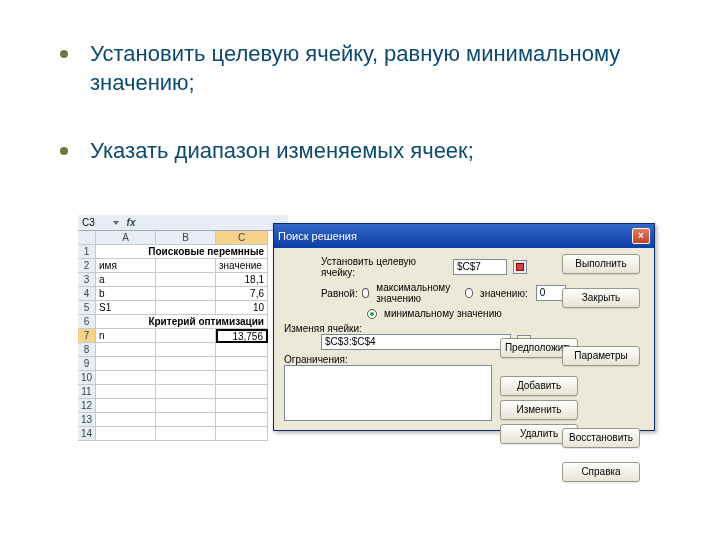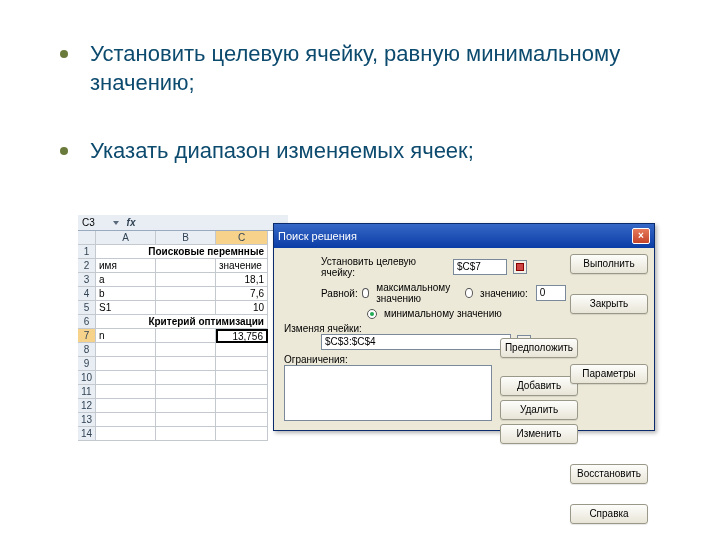--- a/index.html
+++ b/index.html
@@ -131,22 +131,22 @@
     height: 56px; width: 208px;
   }
   .btn {
     width: 78px; height: 20px;
     background: linear-gradient(#fdfdfb,#e8e5d7);
     border:1px solid #9a9888; border-radius:3px;
     font-size:10px; text-align:center; line-height:18px;
     box-shadow: 0 1px 1px rgba(0,0,0,.1);
   }
   .btn-col-right {
-    position:absolute; right:6px; top:6px;
-    display:flex; flex-direction:column; gap:20px;
+    position:absolute; right:14px; top:6px;
+    display:flex; flex-direction:column; gap:14px;
   }
   .btn-col-mid {
     position:absolute; left:226px;
     display:flex; flex-direction:column; gap:4px;
   }
   .sep { height:10px; }
 </style>
 </head>
 <body>
 
@@ -267,22 +267,22 @@
         <div class="refpick"></div>
       </div>
       <div class="btn-col-mid" style="top:90px">
         <div class="btn">Предположить</div>
       </div>
 
       <div class="lbl" style="margin-top:4px">Ограничения:</div>
       <div class="listbox"></div>
       <div class="btn-col-mid" style="top:128px">
         <div class="btn">Добавить</div>
+        <div class="btn">Изменить</div>
         <div class="btn">Удалить</div>
-        <div class="btn">Изменить</div>
       </div>
 
       <div class="btn-col-right">
         <div class="btn">Выполнить</div>
         <div class="btn">Закрыть</div>
         <div class="sep"></div>
         <div class="btn">Параметры</div>
         <div class="sep"></div>
           <div class="sep"></div>
         <div class="btn">Восстановить</div>

